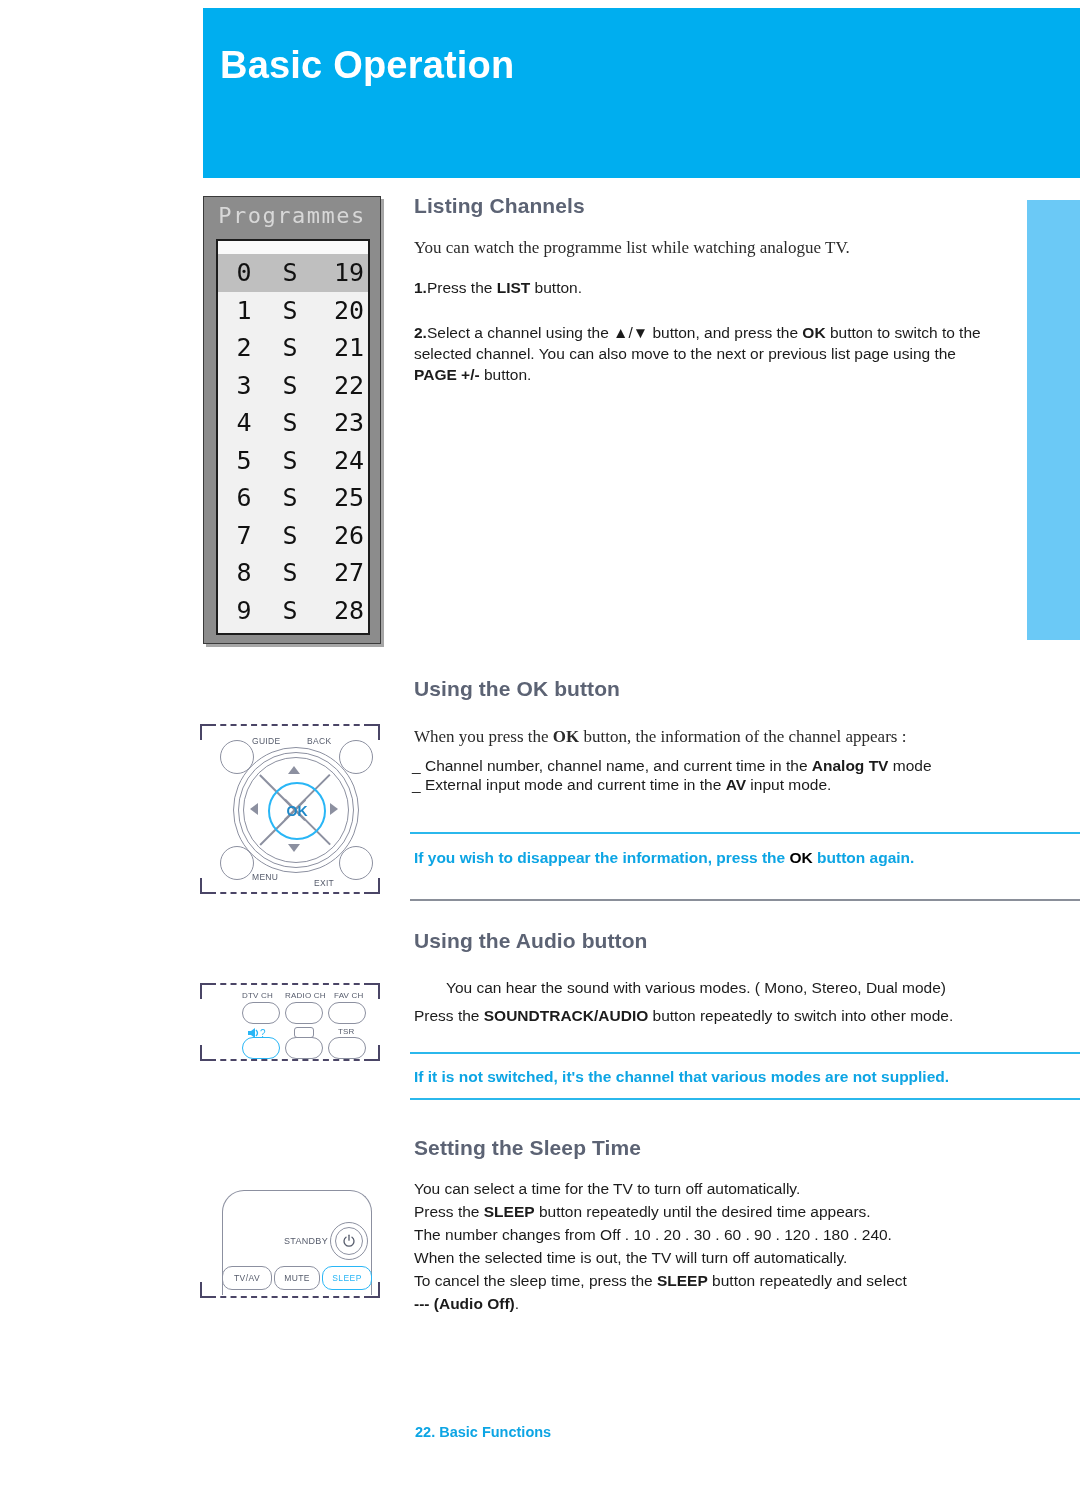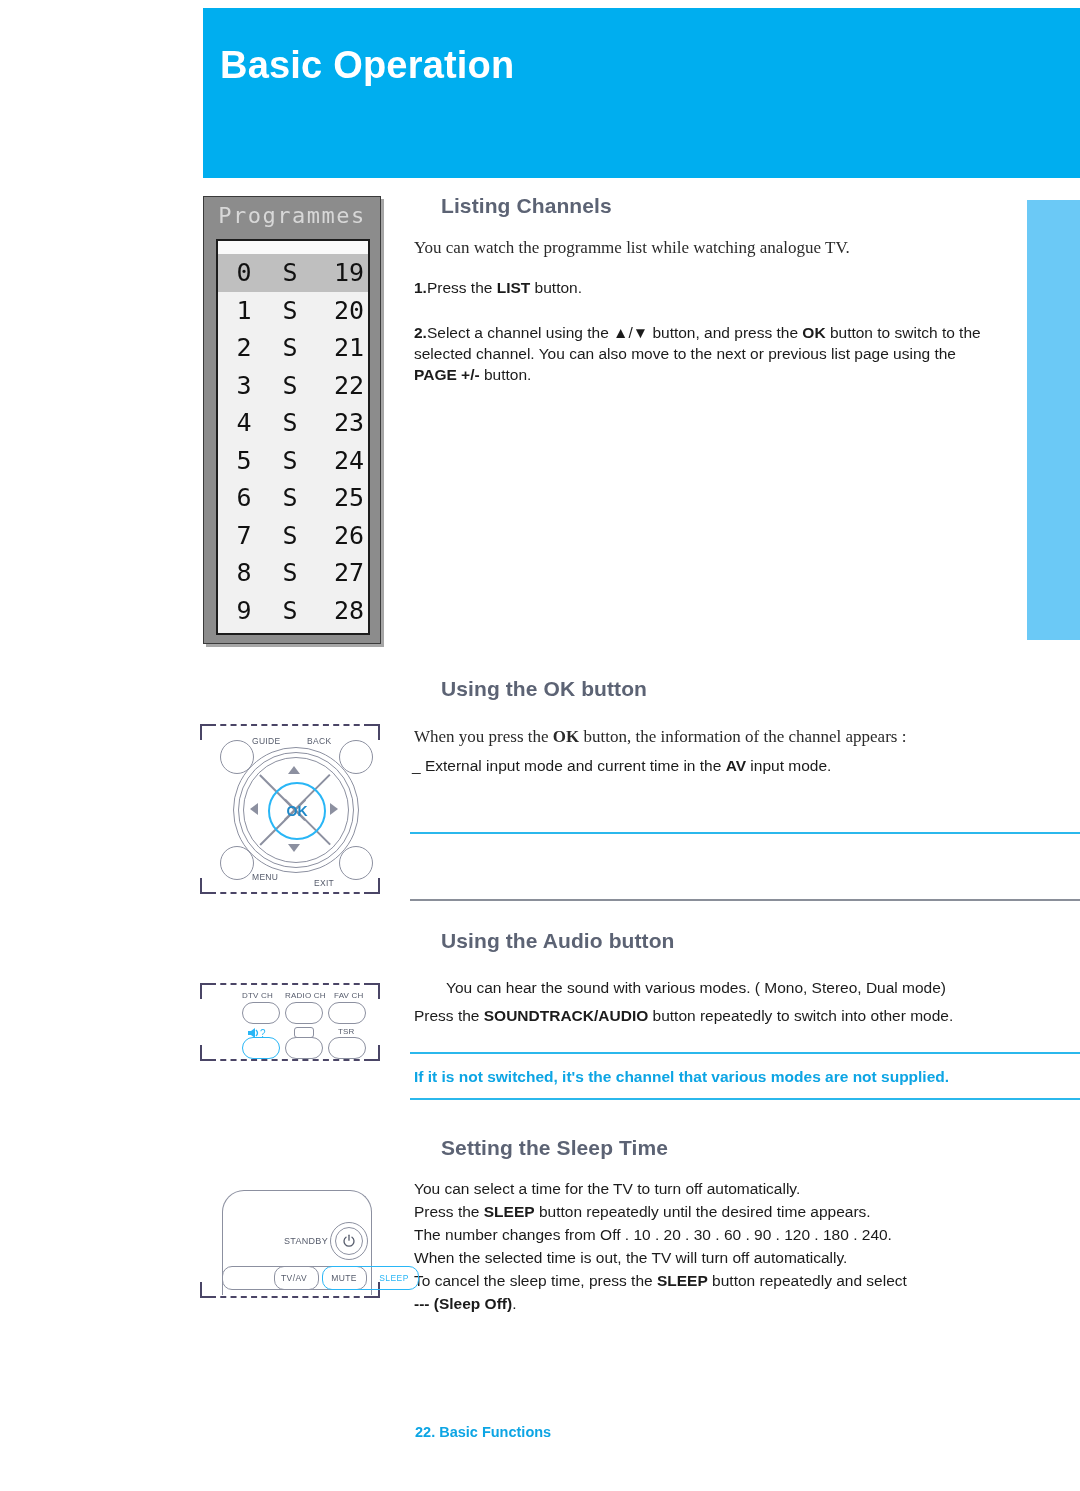--- a/index.html
+++ b/index.html
@@ -19,21 +19,21 @@
     font-size:38px;font-weight:bold;color:#ffffff;letter-spacing:.2px;
   }
   .right-strip{
     position:absolute;left:1027px;top:200px;width:53px;height:440px;
     background:#6BC9F6;
   }
 
   
   .h2{
     position:absolute;
-    font-size:21px;font-weight:bold;color:#5C6374;letter-spacing:.1px;margin-left:27px;
+    font-size:21px;font-weight:bold;color:#5C6374;letter-spacing:.1px;
   }
   .serif{
     font-family:"Liberation Serif", serif;
     font-size:17px;color:#2A2A2A;
   }
   .sans{
     font-family:"Liberation Sans", sans-serif;
     font-size:15.5px;color:#1B1B1B;
   }
   .note{
@@ -126,21 +126,20 @@
   }
   .stdby-inner{
     position:absolute;border:1.6px solid #8C90A0;border-radius:50%;
     display:flex;align-items:center;justify-content:center;
   }
   .sbtn{
     position:absolute;border:1.6px solid #8C90A0;border-radius:10px;
     display:flex;align-items:center;justify-content:center;
     font-size:8.5px;color:#555B6B;letter-spacing:.4px;
     font-family:"Liberation Sans", sans-serif;
-    padding-left:47px;
   }
   .sbtn.hl{border-color:#29B6F6;color:#29B6F6;}
 
   .footer{
     position:absolute;left:415px;top:1424px;
     font-size:14.5px;font-weight:bold;color:#0DA5E4;
   }
 </style>
 </head>
 <body>
@@ -218,26 +217,31 @@
 </div>
 
 <div class="h2" style="left:414px;top:677px;">Using the OK button</div>
 <div class="serif" style="position:absolute;left:414px;top:719px;width:620px;margin-top:8px;">
   <span>When you press the </span><b>OK</b><span> button, the information of the channel appears :</span>
 </div>
 
 <div class="sans" style="position:absolute;left:412px;top:757px;width:620px;line-height:18.6px;">
   <div>
     <span>_</span>
+    <span>Channel number, channel name, and current time in the </span><b>Analog TV</b><span> mode</span>
+  </div>
+  <div>
+    <span>_</span>
     <span>External input mode and current time in the </span><b>AV</b><span> input mode.</span>
   </div>
 </div>
 
 <div class="rule-cyan" style="left:410px;top:832px;width:670px;"></div>
 <div class="note" style="position:absolute;left:414px;top:847px;width:660px;">
+  <div><span>If you wish to disappear the information, press the </span><b class="k">OK</b><span> button again.</span></div>
 </div>
 <div class="rule-gray" style="left:410px;top:899px;width:670px;"></div>
 
 <div class="dashbox" style="left:200px;top:724px;width:180px;height:170px;">
   <div class="dash-t"></div>
   <div class="dash-b"></div>
   <div class="cn tl"></div>
   <div class="cn tr"></div>
   <div class="cn bl"></div>
   <div class="cn br"></div>
@@ -316,21 +320,21 @@
 <div class="sans" style="position:absolute;left:414px;top:1180px;width:620px;">You can select a time for the TV to turn off automatically.</div>
 <div class="sans" style="position:absolute;left:414px;top:1203px;width:620px;">
   <span>Press the </span><b>SLEEP</b><span> button repeatedly until the desired time appears.</span>
 </div>
 <div class="sans" style="position:absolute;left:414px;top:1226px;width:620px;">The number changes from Off . 10 . 20 . 30 . 60 . 90 . 120 . 180 . 240.</div>
 <div class="sans" style="position:absolute;left:414px;top:1249px;width:620px;">When the selected time is out, the TV will turn off automatically.</div>
 <div class="sans" style="position:absolute;left:414px;top:1272px;width:620px;">
   <span>To cancel the sleep time, press the </span><b>SLEEP</b><span> button repeatedly and select</span>
 </div>
 <div class="sans" style="position:absolute;left:414px;top:1295px;width:620px;">
-  <b>--- (Sleep Off)</b><span>.</span>
+  <b>--- (Audio Off)</b><span>.</span>
 </div>
 
 <div class="dashbox" style="left:200px;top:1176px;width:180px;height:122px;">
   <div class="dash-b"></div>
   <div class="cn bl"></div>
   <div class="cn br"></div>
 
   <div class="remote-top"></div>
 
   <div class="rclabel" style="left:84px;top:60px;font-size:9px;">STANDBY</div>

